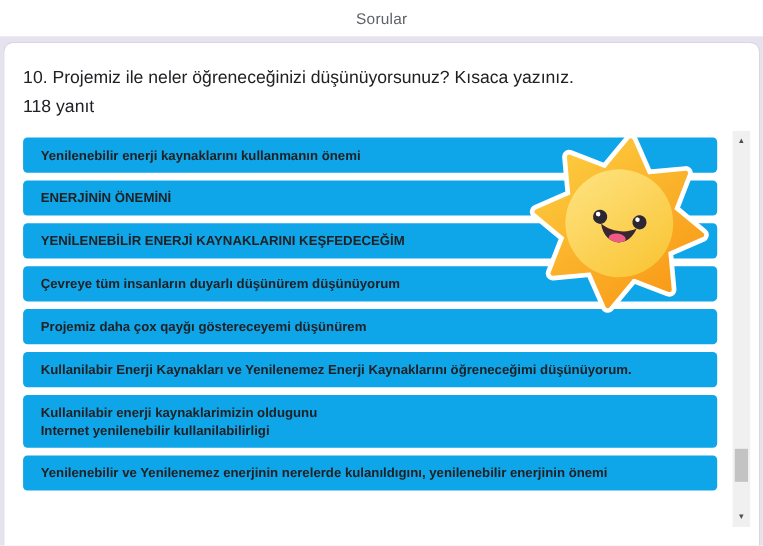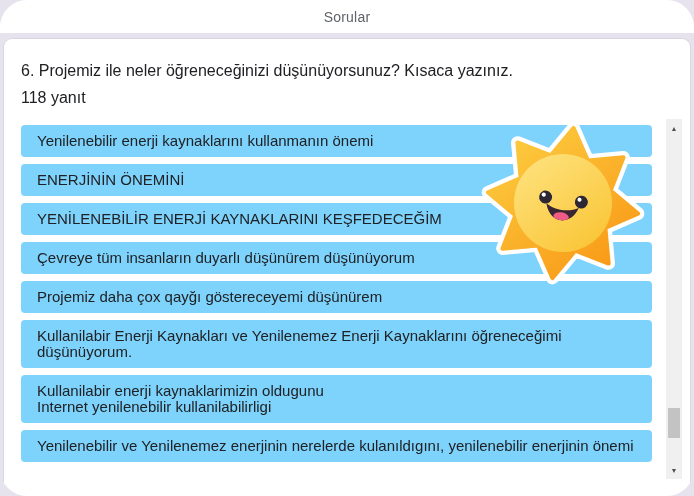--- a/index.html
+++ b/index.html
@@ -3,21 +3,21 @@
 <meta charset="utf-8">
 <style>
   * { margin:0; padding:0; box-sizing:border-box; }
   html,body { width:694px; height:496px; overflow:hidden; }
   body {
     font-family:"Liberation Sans","DejaVu Sans",sans-serif;
     background:#e6e3ee;
     position:relative;
     color:#202124;
   }
-  .stage { position:relative; width:694px; height:496px; overflow:hidden;border-radius:27px; }
+  .stage { position:relative; width:694px; height:496px; overflow:hidden; }
 
   
   .tabbar {
     position:absolute; top:0; left:0; right:0; height:33px;
     background:#ffffff;
     display:flex; justify-content:center; align-items:stretch; gap:6px;
   }
   .tab {
     display:flex; align-items:center; gap:8px;
     padding:0 14px; position:relative; cursor:pointer;
@@ -42,24 +42,25 @@
     border:1px solid #d9d6e0; border-bottom:none;
     border-radius:9px 9px 0 0;
     padding:22px 0 0 17px;
   }
   .q-title { font-size:16px; line-height:20px; color:#202124; }
   .q-count { font-size:16px; color:#202124; margin-top:8px; }
 
   
   .answers { margin-top:18px; margin-right:38px; position:relative; }
   .answer-row {
-    background:#7dd3fc; border-radius:4px;
+    background:#0ea5e9; border-radius:4px;
     padding:8px 16px; margin-bottom:7px;
-    font-size:15px; line-height:16px; color:#202124;
+    font-size:12px; line-height:16px; color:#202124;
     white-space:pre-line;
+    font-weight:bold;
   }
 
   
   .scrollbar {
     position:absolute; top:80px; right:8px; width:16px; height:360px;
     background:#f0f0f0;
   }
   .scroll-arrow {
     position:absolute; left:0; width:16px; height:14px;
     display:flex; align-items:center; justify-content:center;
@@ -85,21 +86,21 @@
 
 <div class="stage">
 
   <div class="tabbar">
     <div class="tab inactive">
       <span>Sorular</span>
     </div>
   </div>
 
   <div class="card">
-    <div class="q-title">6. Projemiz ile neler öğreneceğinizi düşünüyorsunuz? Kısaca yazınız.</div>
+    <div class="q-title">10. Projemiz ile neler öğreneceğinizi düşünüyorsunuz? Kısaca yazınız.</div>
     <div class="q-count">118 yanıt</div>
 
     <div class="answers">
       <div class="answer-row">Yenilenebilir enerji kaynaklarını kullanmanın önemi</div>
       <div class="answer-row">ENERJİNİN ÖNEMİNİ</div>
       <div class="answer-row">YENİLENEBİLİR ENERJİ KAYNAKLARINI KEŞFEDECEĞİM</div>
       <div class="answer-row">Çevreye tüm insanların duyarlı düşünürem düşünüyorum</div>
       <div class="answer-row">Projemiz daha çox qayğı göstereceyemi düşünürem</div>
       <div class="answer-row">Kullanilabir Enerji Kaynakları ve Yenilenemez Enerji Kaynaklarını öğreneceğimi düşünüyorum.</div>
       <div class="answer-row">Kullanilabir enerji kaynaklarimizin oldugunu

